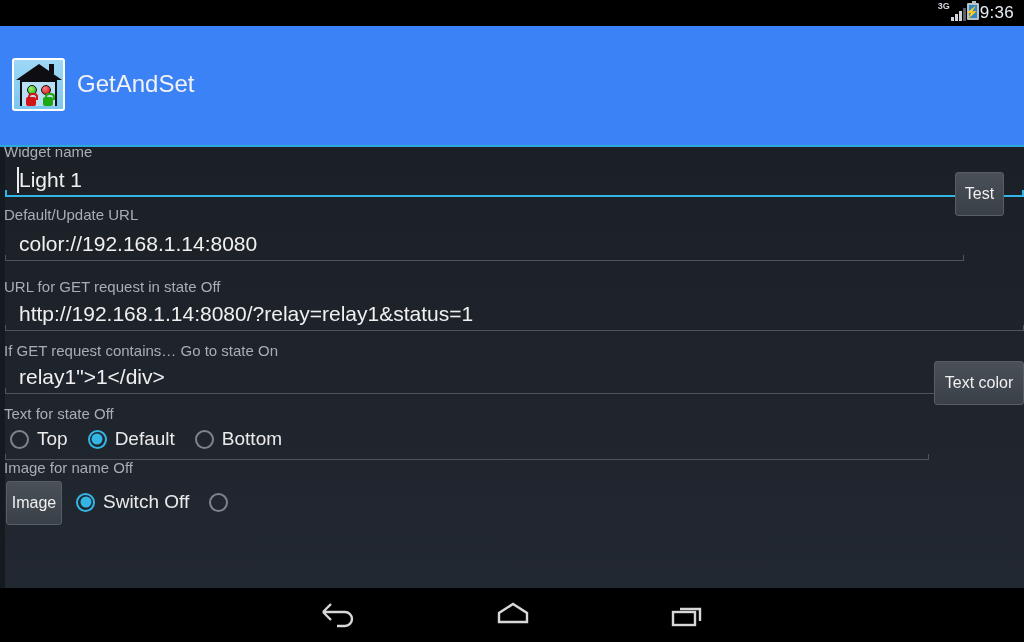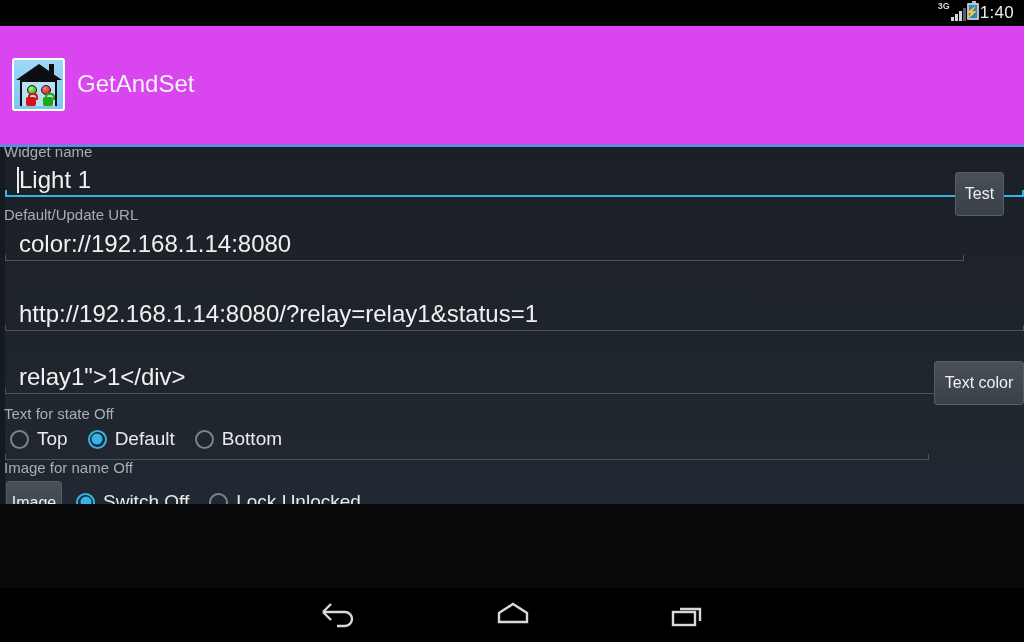--- a/index.html
+++ b/index.html
@@ -41,21 +41,21 @@
   }
   .batt .bolt {
     position: absolute; left: 50%; top: 50%; transform: translate(-50%,-50%);
     color: #eaf4fb; font-size: 11px; line-height: 1;
   }
   .clock { font-size: 17px; color: #e6eef5; letter-spacing: .3px; }
 
   
   #titlebar {
     position: absolute; left: 0; top: 26px; width: 1024px; height: 121px;
-    background: #d946ef;
+    background: #3b82f6;
   }
   #appicon {
     position: absolute; left: 12px; top: 32px; width: 53px; height: 53px;
     border-radius: 3px; background: #ffffff; padding: 2px;
   }
   .icon-inner {
     position: relative; width: 100%; height: 100%;
     background: linear-gradient(#9ed8f5, #7cc6ee); overflow: hidden; border-radius: 1px;
   }
   .roof {
@@ -84,35 +84,35 @@
     position: absolute; left: 77px; top: 44px;
     font-size: 24px; color: #f2f2f2;
   }
   #title-underline {
     position: absolute; left: 0; top: 119px; width: 1024px; height: 2px;
     background: #2fa8d8;
   }
 
   
   #content {
-    position: absolute; left: 0; top: 147px; width: 1024px; height: 357px;
+    position: absolute; left: 0; top: 147px; width: 1024px; height: 441px;
     background: linear-gradient(#1b2026, #222831);
     overflow: hidden;
   }
   #left-rail {
     position: absolute; left: 0; top: 0; width: 5px; height: 441px;
     background: #151a20;
   }
   .flabel {
     position: absolute; left: 4px;
     font-size: 15px; color: #a7aeb4; white-space: nowrap;
   }
   .field { position: absolute; }
   .field .val {
-    font-size: 24px; color: #f0f0f0; white-space: nowrap;
+    font-size: 21px; color: #f0f0f0; white-space: nowrap;
     padding-left: 14px; line-height: 30px; height: 30px;
   }
   .field .val.empty { color: transparent; }
   .underline {
     position: absolute; left: 0; bottom: 0; height: 1px; width: 100%;
     background: #4d545b;
   }
   .underline:before, .underline:after {
     content: ""; position: absolute; bottom: 0; width: 1px; height: 6px;
     background: #4d545b;
@@ -177,21 +177,21 @@
         <span class="sig-bars">
             <i></i>
             <i></i>
             <i></i>
             <i></i>
           </span>
       </div>
       <div class="batt">
         <span class="bolt">⚡</span>
       </div>
-      <div class="clock">1:40</div>
+      <div class="clock">9:36</div>
     </div>
   </div>
 
   <div id="titlebar">
     <div id="appicon">
       <div class="icon-inner">
         <span class="chimney"></span>
         <span class="roof"></span>
         <span class="walls">
           <span class="dot green"></span>
@@ -215,25 +215,27 @@
       <span class="underline"></span>
     </div>
 
     <div class="flabel" style="top:59px">Default/Update URL</div>
     <div class="field" style="left:5px; top:82px; width:959px; height:32px;">
       <div class="val">color://192.168.1.14:8080</div>
       <span class="underline"></span>
     </div>
     <div class="btn" style="left:955px; top:25px; width:49px; height:44px;">Test</div>
 
+    <div class="flabel" style="top:131px">URL for GET request in state Off</div>
     <div class="field" style="left:5px; top:152px; width:1019px; height:32px;">
       <div class="val">http://192.168.1.14:8080/?relay=relay1&amp;status=1</div>
       <span class="underline"></span>
     </div>
 
+    <div class="flabel" style="top:195px">If GET request contains… Go to state On</div>
     <div class="field" style="left:5px; top:215px; width:1019px; height:32px;">
       <div class="val">relay1"&gt;1&lt;/div&gt;</div>
       <span class="underline"></span>
     </div>
 
     <div class="flabel" style="top:258px">Text for state Off</div>
     <div class="field" style="left:5px; top:281px; width:924px; height:32px;">
       <div class="val empty"></div>
       <span class="underline"></span>
     </div>
@@ -256,21 +258,20 @@
 
     <div class="flabel" style="top:312px">Image for name Off</div>
     <div class="btn" style="left:6px; top:334px; width:56px; height:44px;">Image</div>
     <div class="radio-row" style="left:76px; top:344px;">
       <div class="radio-item">
         <span class="radio on"></span>
         <span class="radio-label">Switch Off</span>
       </div>
       <div class="radio-item">
         <span class="radio"></span>
-        <span class="radio-label">Lock Unlocked</span>
       </div>
     </div>
 
   </div>
 
   <div id="navbar">
     <div class="navbtn" id="nav-back">
       <svg width="42" height="30" viewBox="0 0 42 30" fill="none" stroke="#d8d8d8" stroke-width="2.4">
         <path d="M4 12 L12 4 M4 12 L12 20 M4 12 H26 a7 7 0 0 1 0 14 H18"></path>
       </svg>

